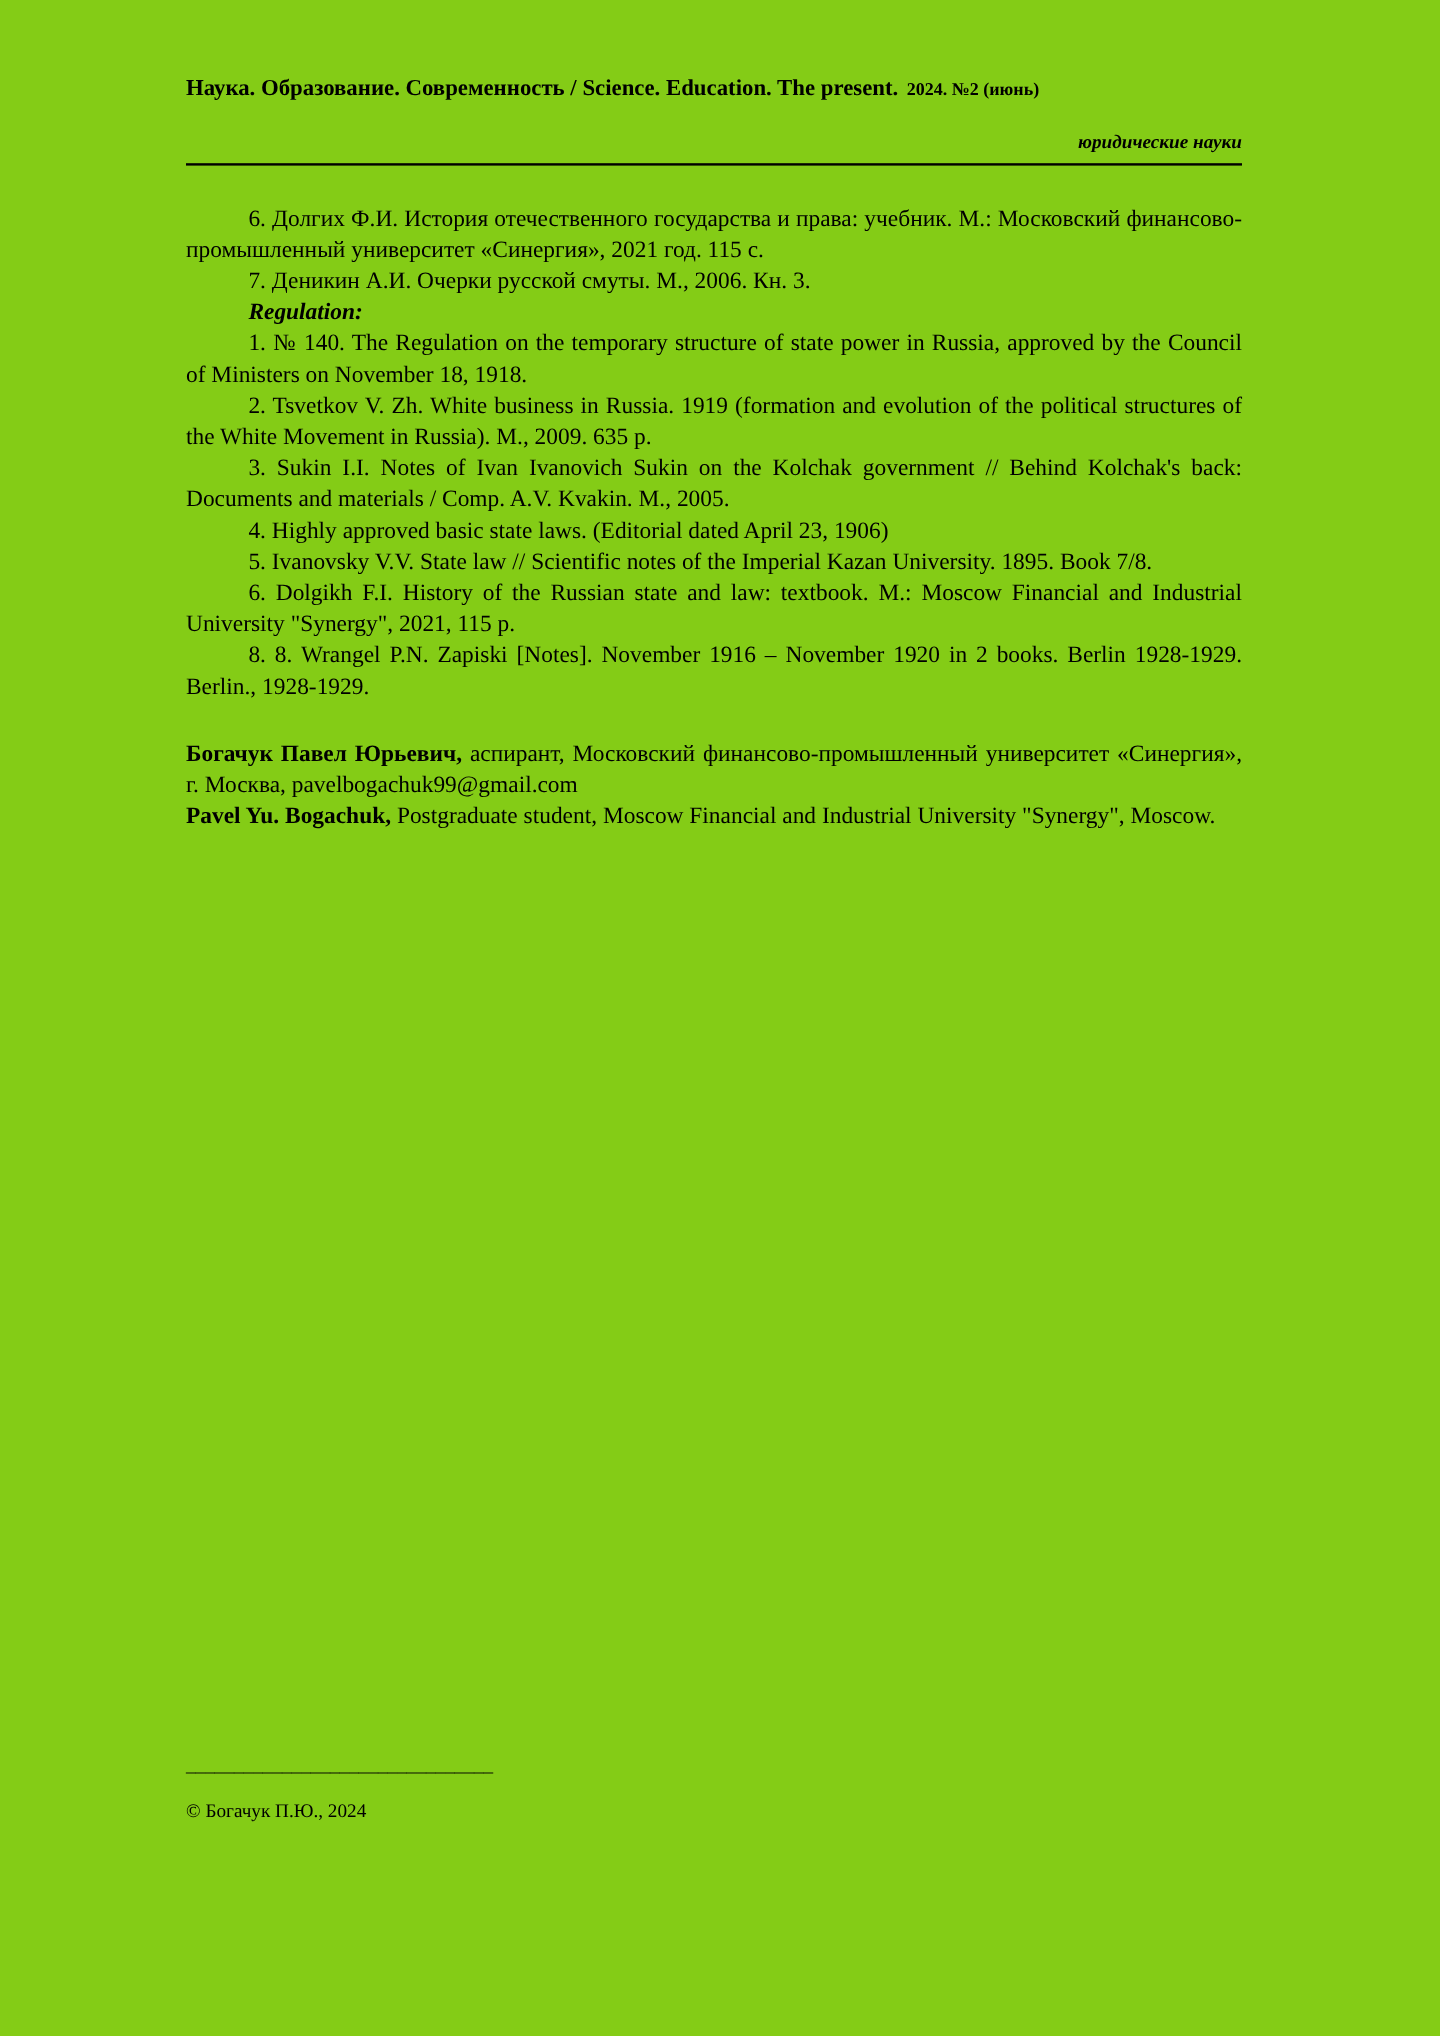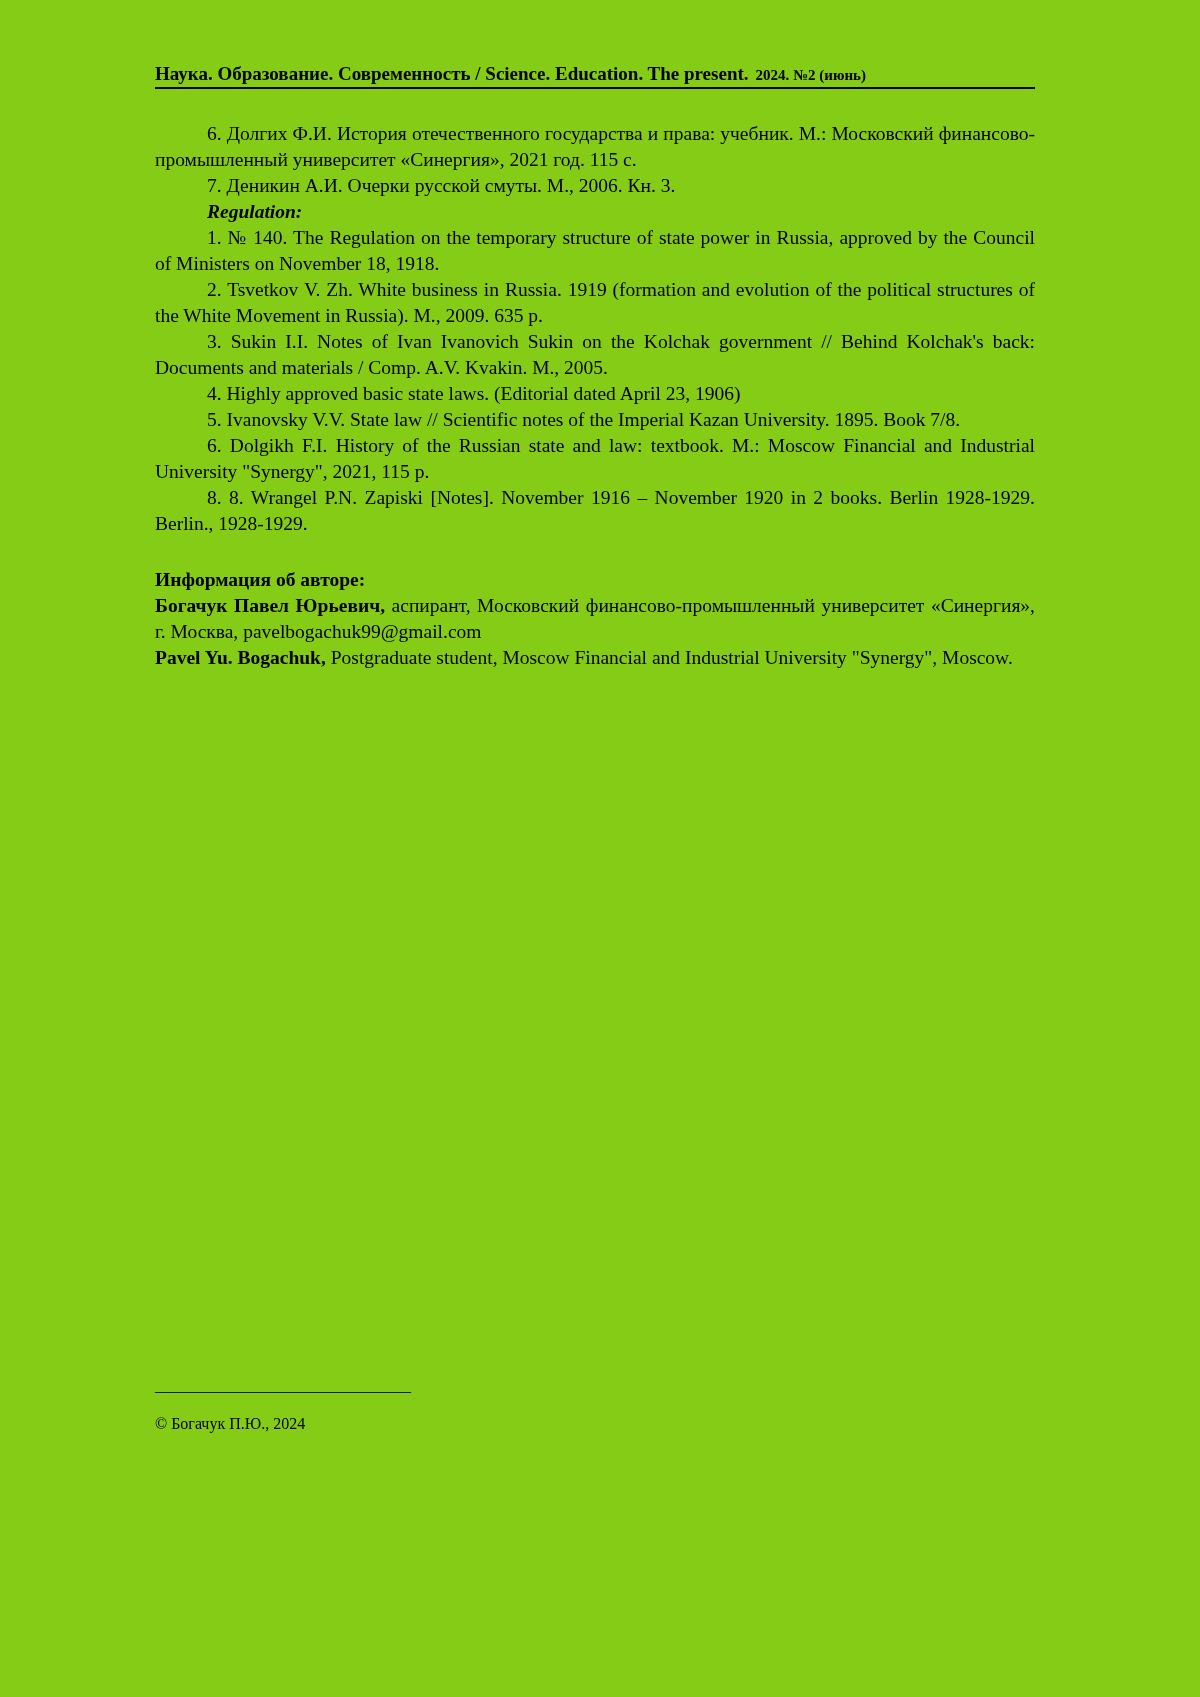--- a/index.html
+++ b/index.html
@@ -57,60 +57,60 @@
     margin-top: 30px;
   }
   .author-heading {
     font-weight: bold;
   }
   .author-par .author-name { font-weight: bold; }
   
   footer {
     position: absolute;
     left: 155px;
-    top: 1376px;
+    top: 1462px;
     font-size: 16px;
     line-height: 20px;
   }
   .footer-divider {
     white-space: nowrap;
   }
   .footer-copyright {
     margin-top: 18px;
   }
 </style>
 </head>
 <body>
 
 <div class="page">
 
   <header>
     <div class="journal-line">
       <span class="journal-title">Наука. Образование. Современность / Science. Education. The present.</span><span class="journal-issue">2024. №2 (июнь)</span>
     </div>
+    <div class="section-line">юридические науки</div>
     <div class="header-rule"></div>
   </header>
 
   <main>
 
     <p class="ref">6. Долгих Ф.И. История отечественного государства и права: учебник. М.: Московский финансово-промышленный университет «Синергия», 2021 год. 115 с.</p>
     <p class="ref">7. Деникин А.И. Очерки русской смуты. М., 2006. Кн. 3.</p>
 
     <p class="ref-heading">Regulation:</p>
 
     <p class="ref">1. № 140. The Regulation on the temporary structure of state power in Russia, approved by the Council of Ministers on November 18, 1918.</p>
     <p class="ref">2. Tsvetkov V. Zh. White business in Russia. 1919 (formation and evolution of the political structures of the White Movement in Russia). M., 2009. 635 p.</p>
     <p class="ref">3. Sukin I.I. Notes of Ivan Ivanovich Sukin on the Kolchak government // Behind Kolchak's back: Documents and materials / Comp. A.V. Kvakin. M., 2005.</p>
     <p class="ref">4. Highly approved basic state laws. (Editorial dated April 23, 1906)</p>
     <p class="ref">5. Ivanovsky V.V. State law // Scientific notes of the Imperial Kazan University. 1895. Book 7/8.</p>
     <p class="ref">6. Dolgikh F.I. History of the Russian state and law: textbook. M.: Moscow Financial and Industrial University "Synergy", 2021, 115 p.</p>
     <p class="ref">8. 8. Wrangel P.N. Zapiski [Notes]. November 1916 – November 1920 in 2 books. Berlin 1928-1929. Berlin., 1928-1929.</p>
 
     <section class="author-info">
-      <p class="author-heading">Информация об авторе:</p>
       <p class="author-par">
         <span class="author-name">Богачук Павел Юрьевич,</span><span> аспирант, Московский финансово-промышленный университет «Синергия», г. Москва, </span><span>pavelbogachuk99@gmail.com</span>
       </p>
       <p class="author-par">
         <span class="author-name">Pavel Yu. Bogachuk,</span><span> Postgraduate student, Moscow Financial and Industrial University "Synergy", Moscow.</span>
       </p>
     </section>
 
   </main>
 

